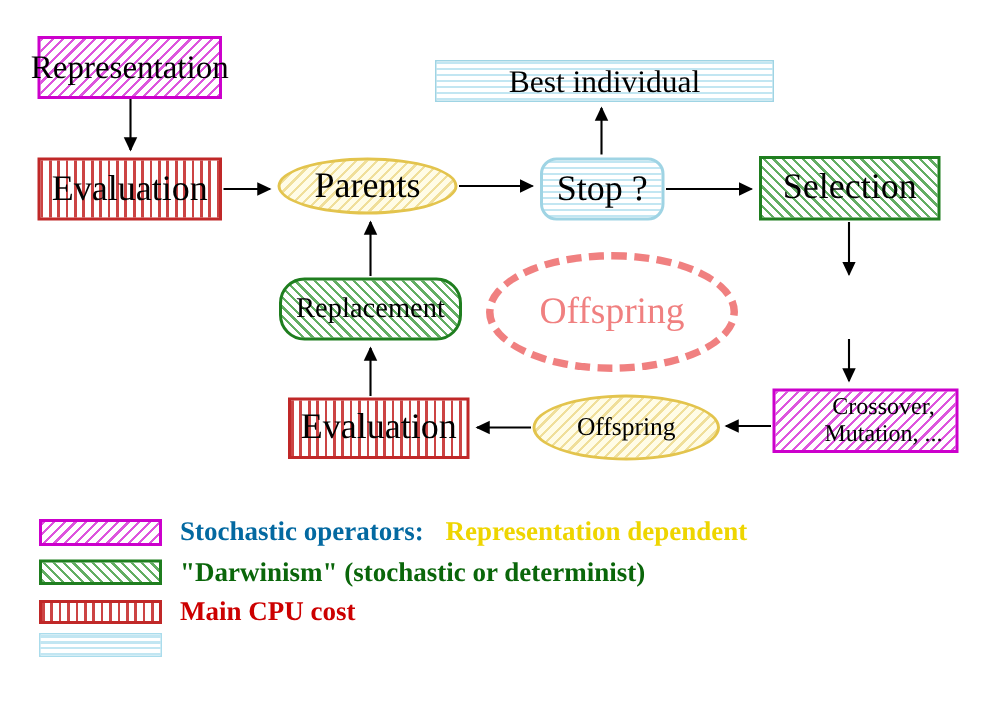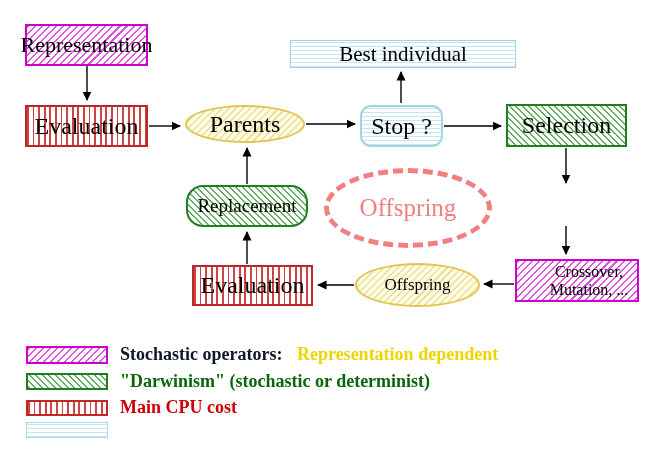--- a/index.html
+++ b/index.html
@@ -42,21 +42,21 @@
   .two-line { flex-direction:column; line-height:18px;padding-left:24px; }
 
   
   .legend-row { position:absolute; left:26px; display:flex; align-items:center; }
   .swatch { width:82px; height:15px; box-sizing:border-box; flex:0 0 auto; }
   .sw-magenta { border:2px solid #cc00cc; background:repeating-linear-gradient(135deg,#dd55dd 0 1.5px,rgba(0,0,0,0) 1.5px 5px); height:18px; }
   .sw-green   { border:2px solid #1f7e1f; background:repeating-linear-gradient(45deg,#63ae63 0 1.6px,rgba(0,0,0,0) 1.6px 4.6px); height:17px; }
   .sw-red     { border:2px solid #c02828; background:repeating-linear-gradient(90deg,#cc4444 0 1.8px,rgba(0,0,0,0) 1.8px 5.6px); height:16px; }
   .sw-cyan    { border:1px solid #aadcec; background:repeating-linear-gradient(0deg,#c2e6f2 0 1.5px,rgba(0,0,0,0) 1.5px 4px); height:16px; }
   .legend-text { margin-left:12px; font-size:18px; font-weight:bold; white-space:nowrap; }
-  .t-magenta { color:#0f172a; }
+  .t-magenta { color:#0369a1; }
   .t-yellow  { color:#eed500; margin-left:10px; }
   .t-green   { color:#0a660a; }
   .t-red     { color:#cc0000; }
   .t-cyan    { color:#8cc6e6; }
 </style>
 </head>
 <body>
 
 <div class="canvas">
 

